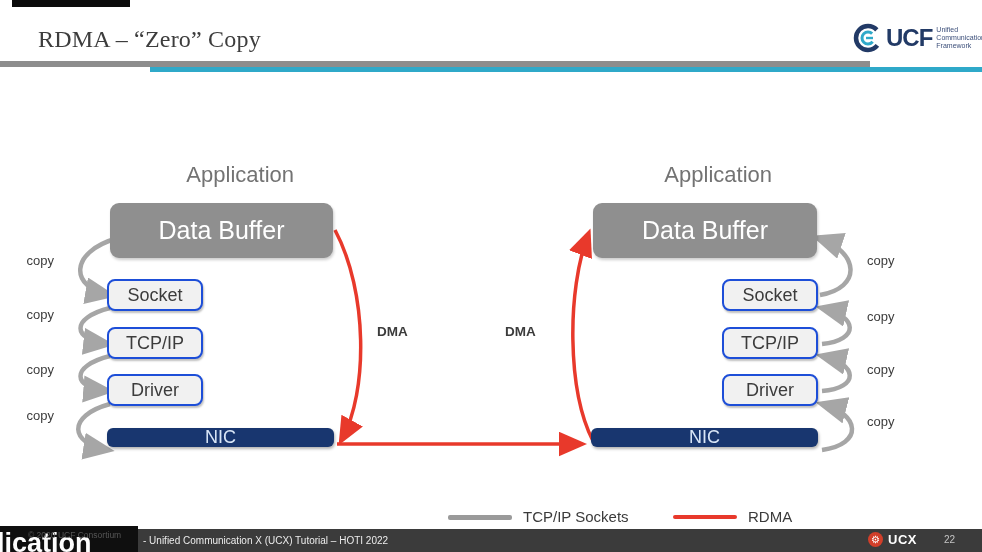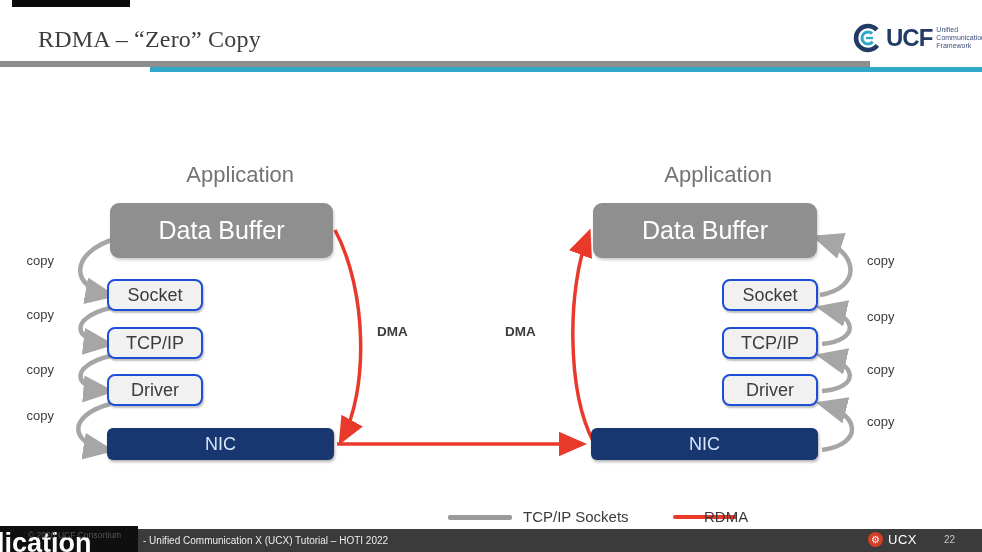--- a/index.html
+++ b/index.html
@@ -19,21 +19,21 @@
   .ucf-sub { font-size:7px; line-height:8px; color:#3c4f7a; width:46px; margin-left:4px; }
 
   
   .app-label { position:absolute; width:146px; text-align:right; top:162px; font-size:22px; color:#737373; }
   .buffer-box { position:absolute; top:203px; height:55px; background:#8f8f8f; border-radius:9px;
                 color:#ffffff; font-size:25px; display:flex; align-items:center; justify-content:center;
                 box-shadow:1px 2px 3px rgba(0,0,0,0.2); }
   .layer-box { position:absolute; width:96px; height:32px; background:#f1f1f1; border:2px solid #1d4ed8;
                border-radius:8px; color:#3c3c3c; font-size:18px; display:flex; align-items:center;
                justify-content:center; box-shadow:1px 2px 2px rgba(0,0,0,0.25); }
-  .nic-box { position:absolute; top:428px; width:227px; height:32px; background:#18366f; border-radius:6px;
+  .nic-box { position:absolute; top:428px; width:227px; height:19px; background:#18366f; border-radius:6px;
              color:#d9e6f7; font-size:18px; display:flex; align-items:center; justify-content:center;
              box-shadow:1px 2px 3px rgba(0,0,0,0.3); }
   .copy-label { position:absolute; font-size:13px; color:#3c3c3c; }
   .copy-left { left:18px; width:36px; text-align:right; }
   .copy-right { left:867px; width:40px; text-align:left; }
   .dma-label { position:absolute; top:324px; font-size:13.5px; font-weight:600; color:#3c3c3c; }
 
   svg.overlay { position:absolute; left:0; top:0; width:982px; height:552px; pointer-events:none; }
 
   
@@ -43,21 +43,21 @@
 
   
   .footer-bar { position:absolute; left:0; top:529px; width:982px; height:23px; background:#3b3b3b; }
   .footer-text { position:absolute; left:143px; top:535px; font-size:10px; color:#ececec; }
   .caption-box { position:absolute; left:0; top:526px; width:138px; height:26px; background:#0f0f0f; overflow:hidden;padding-left:24px; }
   .caption-big { position:absolute; left:-3px; top:2px; font-size:27px; font-weight:bold; color:#fdfdfd; white-space:nowrap; }
   .caption-faint { position:absolute; left:28px; top:4px; font-size:8.5px; color:#565656; white-space:nowrap; }
   .ucx-brand { position:absolute; left:868px; top:532px; display:flex; align-items:center; }
   .ucx-circle { width:15px; height:15px; border-radius:50%; background:#d23f2a; color:#ffffff; font-size:10px;
                 display:flex; align-items:center; justify-content:center; line-height:15px; }
-  .ucx-name { font-size:13px; font-weight:normal; color:#ffffff; margin-left:5px; letter-spacing:0.5px; }
+  .ucx-name { font-size:13px; font-weight:bold; color:#ffffff; margin-left:5px; letter-spacing:0.5px; }
   .ucx-page { font-size:10px; color:#c4c4c4; margin-left:27px; }
 </style>
 </head>
 <body>
 
 <div class="slide">
 
   <div class="top-black-bar"></div>
   <div class="slide-title">RDMA – “Zero” Copy</div>
 
@@ -125,21 +125,21 @@
   <div class="nic-box" style="left:591px;">NIC</div>
   <div class="copy-label copy-right" style="top:253px;">copy</div>
   <div class="copy-label copy-right" style="top:309px;">copy</div>
   <div class="copy-label copy-right" style="top:362px;">copy</div>
   <div class="copy-label copy-right" style="top:414px;">copy</div>
   <div class="dma-label" style="left:505px;">DMA</div>
 
   <div class="legend-gray-line"></div>
   <div class="legend-text" style="left:523px;">TCP/IP Sockets</div>
   <div class="legend-red-line"></div>
-  <div class="legend-text" style="left:704px;">RDMA</div>
+  <div class="legend-text" style="left:748px;">RDMA</div>
 
   <div class="footer-bar"></div>
   <div class="footer-text">- Unified Communication X (UCX) Tutorial – HOTI 2022</div>
   <div class="caption-box">
     <div class="caption-big">lication</div>
     <div class="caption-faint">© 2020 UCF Consortium</div>
   </div>
   <div class="ucx-brand">
     <div class="ucx-circle">⚙</div>
     <div class="ucx-name">UCX</div>

